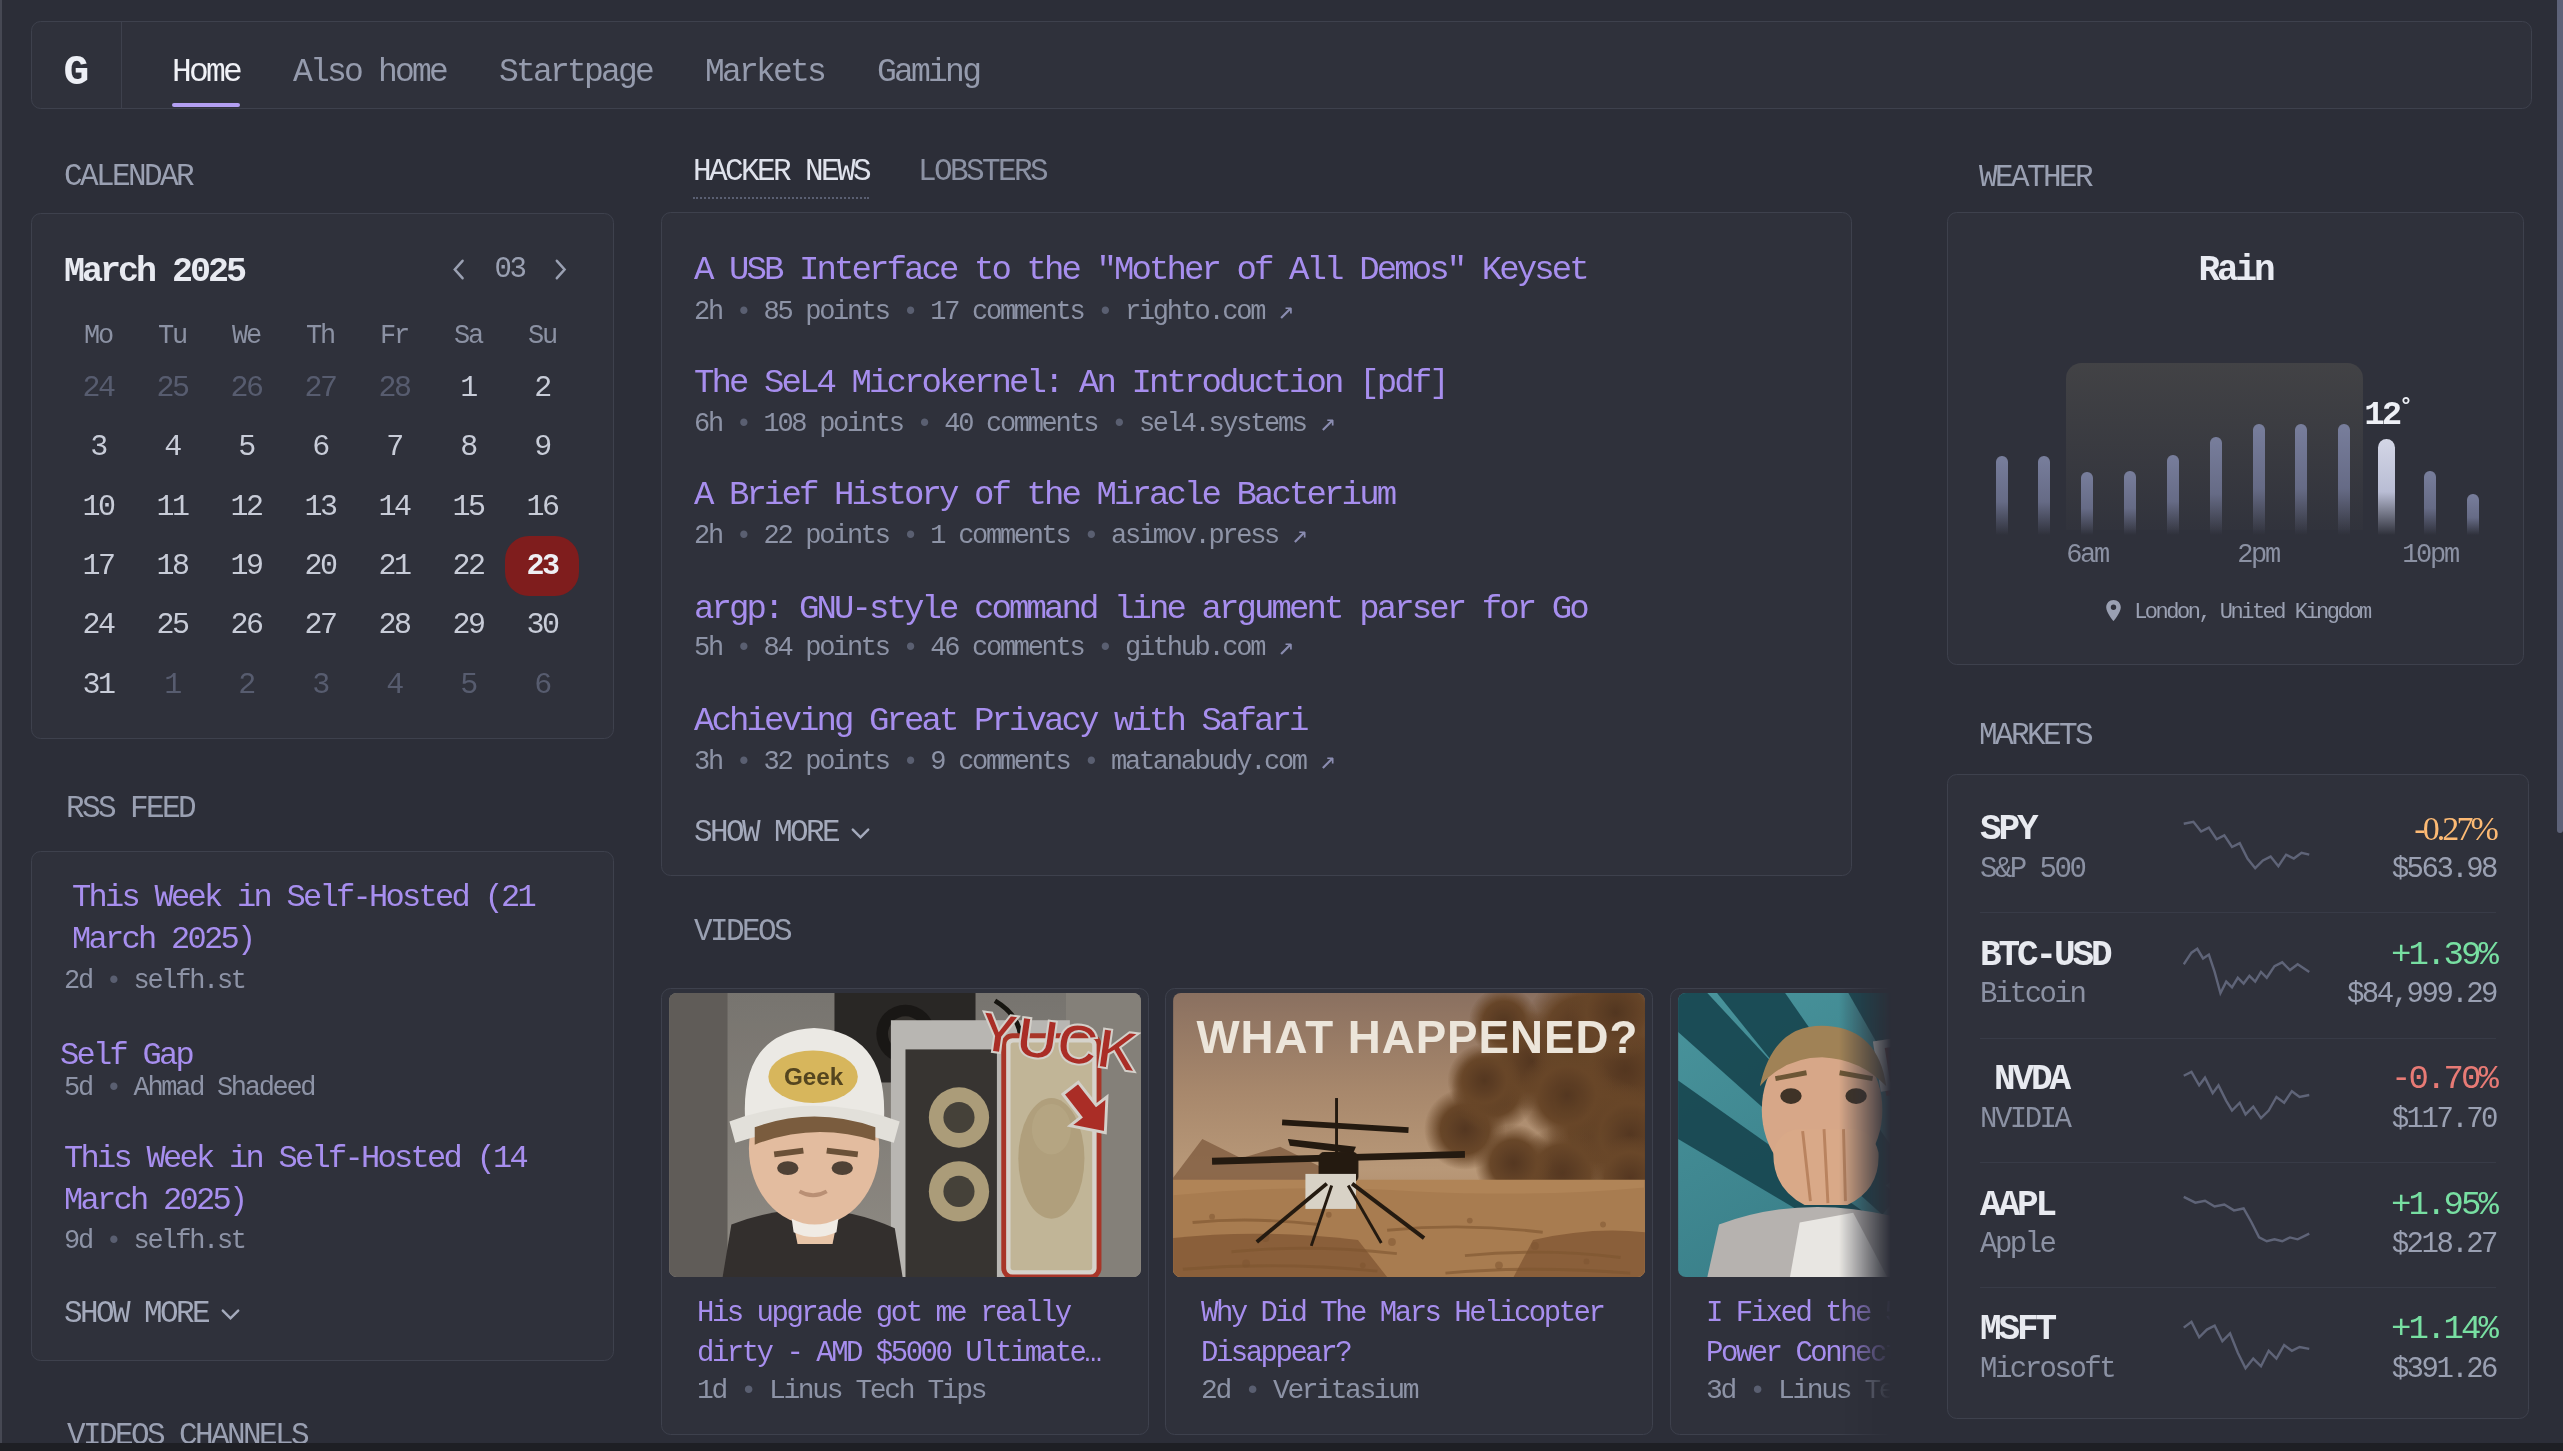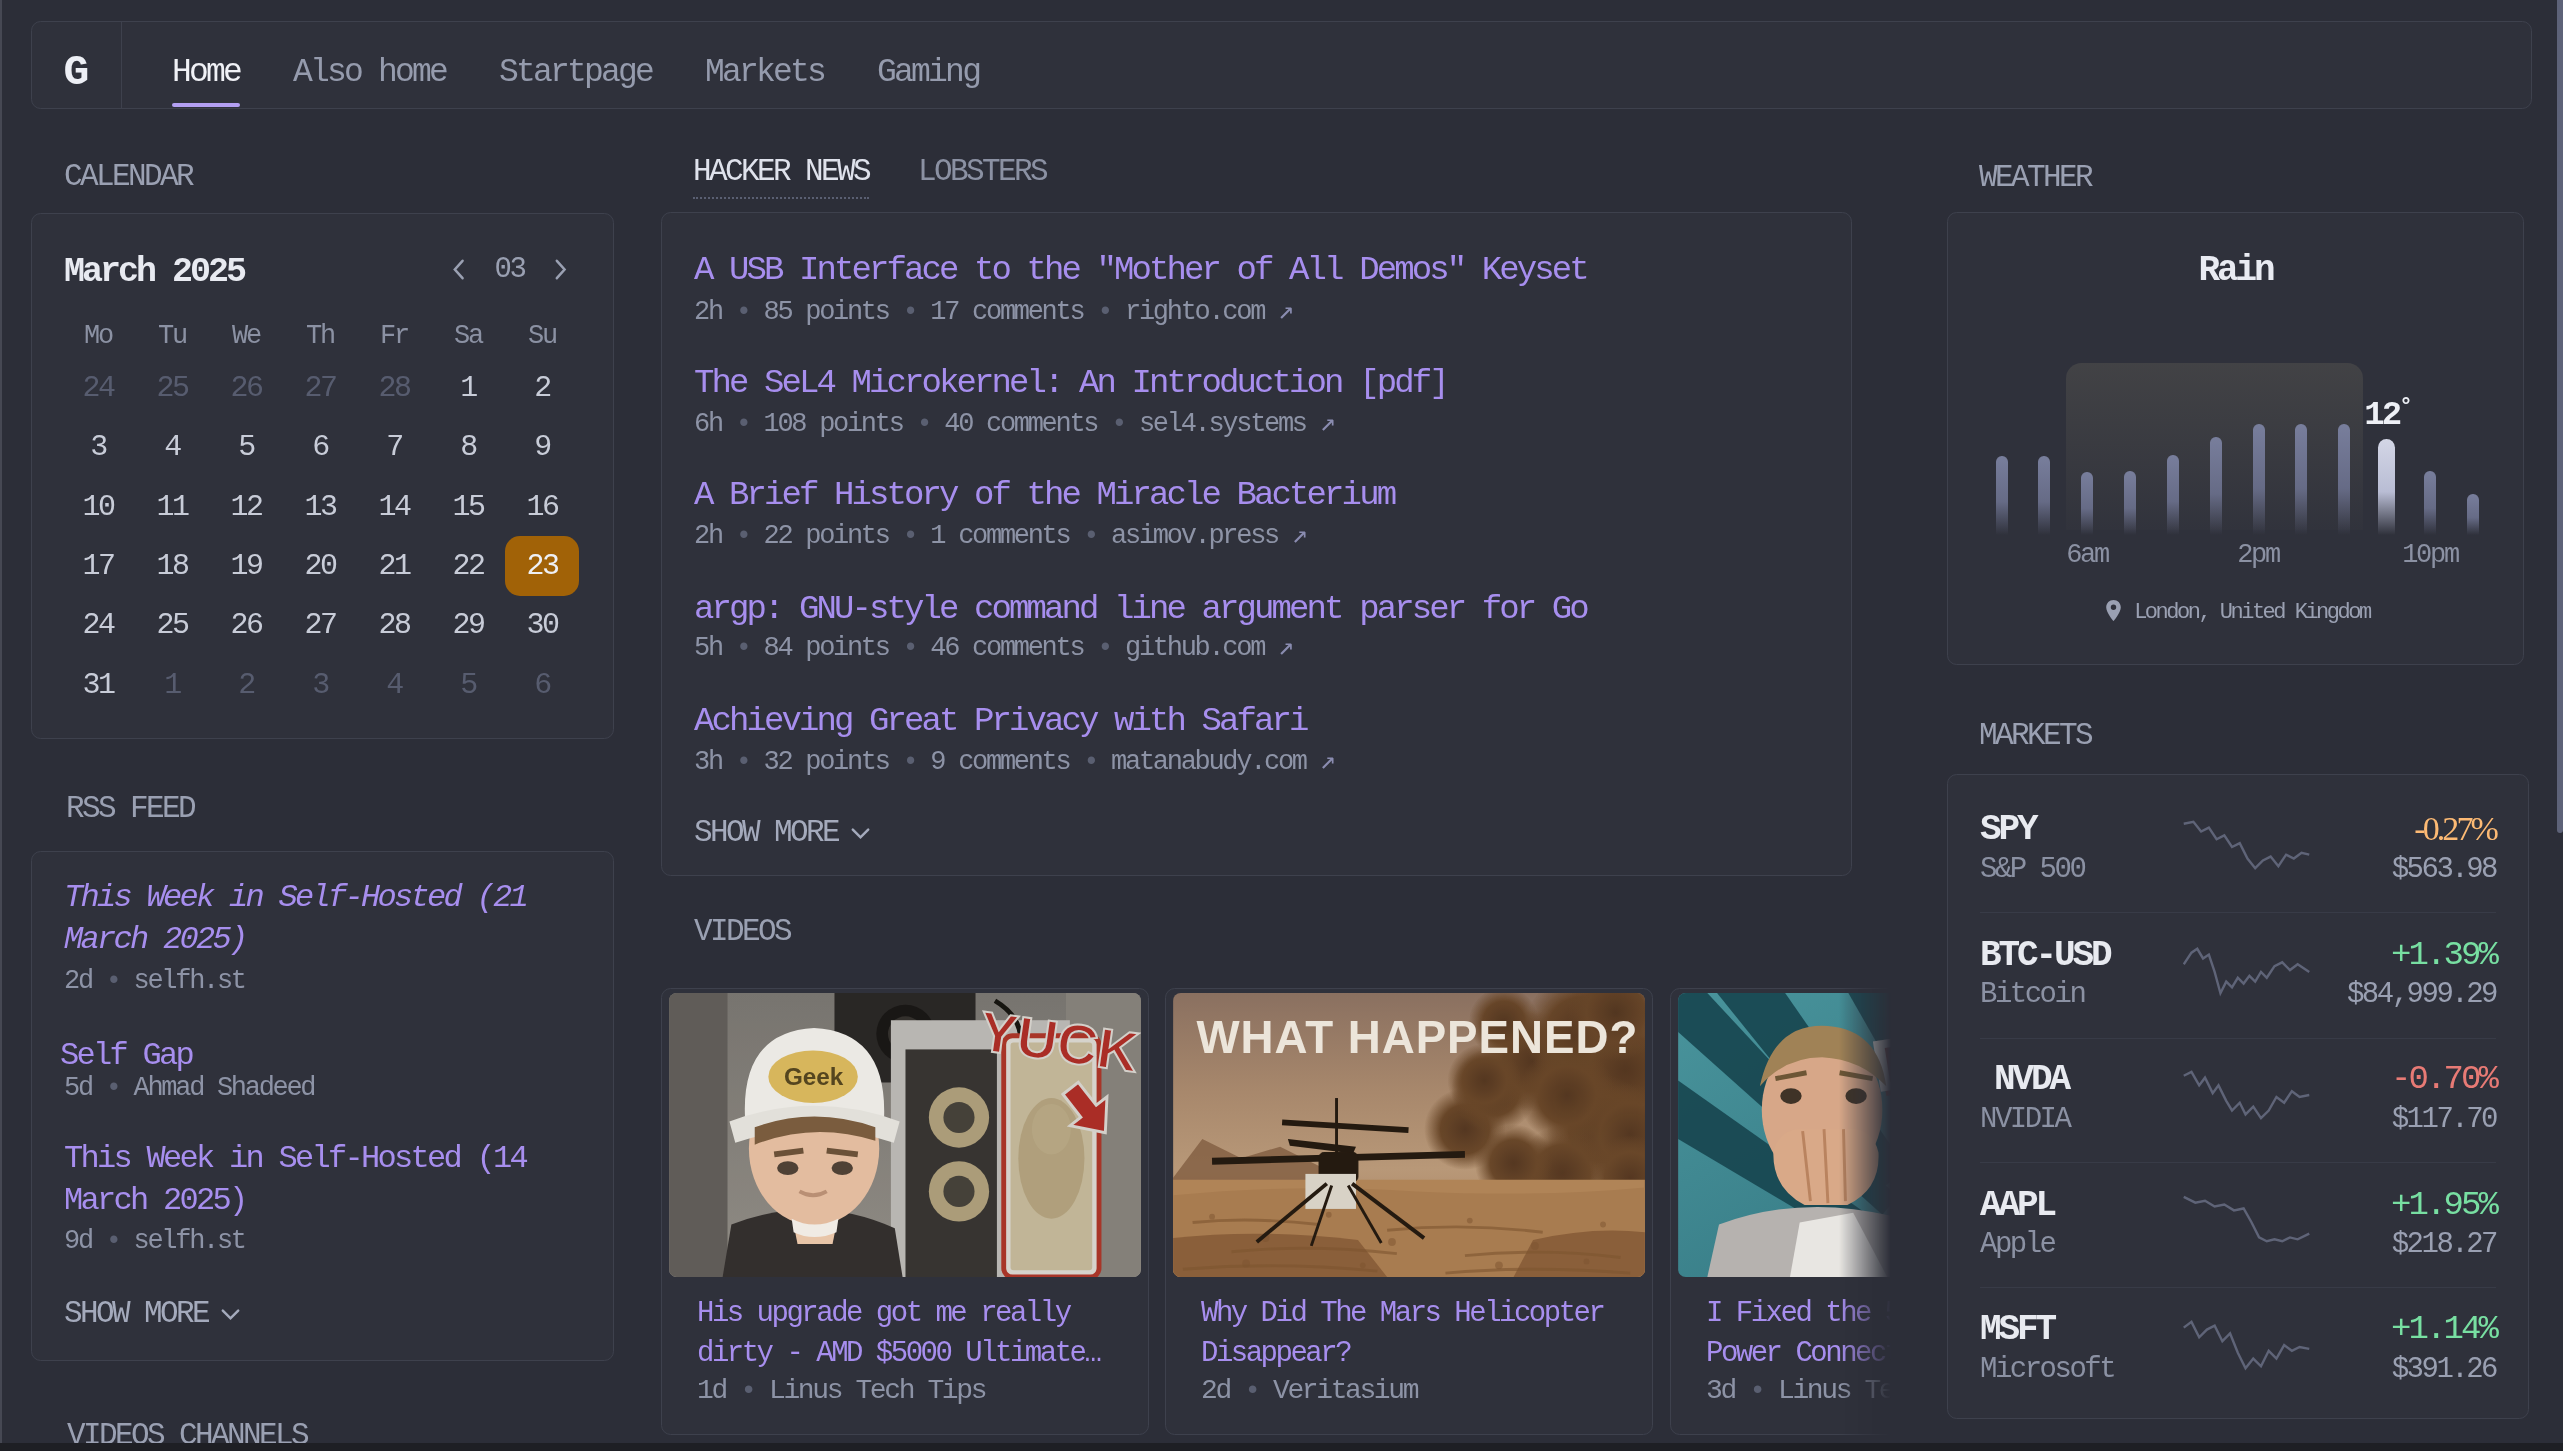--- a/index.html
+++ b/index.html
@@ -11,21 +11,21 @@
 .meta{color:#8d93a6;font-size:27px;letter-spacing:-2.3px;line-height:1;}
 .dot{color:#5a5f71;}
 .lnk{color:#8a8cb0;}
 .t30{font-size:34px;letter-spacing:-2.9px;line-height:1;}
 .t28{font-size:32px;letter-spacing:-2.7px;line-height:42px;}
 .showmore{color:#a4aabc;font-size:31px;letter-spacing:-2.6px;line-height:1;}
 .chev{display:inline-block;width:25px;height:25px;vertical-align:-4.9px;margin-left:9.7px;}
 .crow{position:absolute;left:0;width:518px;display:flex;}
 .crow span{width:74px;height:60px;display:flex;align-items:center;justify-content:center;line-height:1;}
 .dim{color:#575c6f;}
-.sel{background:#a16207;border-radius:15px;color:#eef0f5;font-weight:normal;}
+.sel{background:#7f1d1d;border-radius:24px;color:#eef0f5;font-weight:bold;}
 .vcard{position:absolute;top:0;width:488px;height:447px;border:1px solid #3e414d;border-radius:9.7px;background:rgba(255,255,255,0.015);box-sizing:border-box;}
 .thumb{position:absolute;left:6.8px;top:3.9px;width:472px;height:284px;border-radius:7.8px;overflow:hidden;}
 .vtitle{position:absolute;left:35px;top:305px;font-size:29px;letter-spacing:-2.5px;line-height:40px;color:#a78eee;}
 .vmeta{position:absolute;left:35px;top:388px;font-size:28px;letter-spacing:-2.4px;line-height:1;color:#8d93a6;}
 .mrow{position:absolute;left:0;width:100%;}
 .msym{position:absolute;left:32px;color:#e8eaf0;font-size:36px;letter-spacing:-3.1px;font-weight:bold;line-height:1;}
 .mname{position:absolute;left:32px;color:#8b91a3;font-size:29px;letter-spacing:-2.5px;line-height:1;}
 .mchg{position:absolute;right:32px;font-size:34px;letter-spacing:-2.9px;line-height:1;text-align:right;}
 .mprice{position:absolute;right:32px;color:#9aa0b2;font-size:29px;letter-spacing:-2.5px;line-height:1;text-align:right;}
 .mspark{position:absolute;left:235px;}
@@ -121,21 +121,21 @@
         <span class="dim">3</span>
         <span class="dim">4</span>
         <span class="dim">5</span>
         <span class="dim">6</span>
       </div>
   </div>
 </div>
 
 <div class="wlabel" style="left:66px;top:793px;">RSS FEED</div>
 <div class="box" style="left:31px;top:851px;width:583px;height:510px;">
-  <div class="abs purple t28" style="left:32px;top:25px;font-style:italic;">This Week in Self-Hosted (21<br>March 2025)</div>
+  <div class="abs purple t28" style="left:40px;top:25px;">This Week in Self-Hosted (21<br>March 2025)</div>
   <div class="abs meta" style="left:32px;top:116px;">2d <span class="dot">•</span> selfh.st</div>
   <div class="abs purple t28" style="left:28px;top:183px;">Self Gap</div>
   <div class="abs meta" style="left:32px;top:223px;">5d <span class="dot">•</span> Ahmad Shadeed</div>
   <div class="abs purple t28" style="left:32px;top:286px;">This Week in Self-Hosted (14<br>March 2025)</div>
   <div class="abs meta" style="left:32px;top:376px;">9d <span class="dot">•</span> selfh.st</div>
   <div class="abs showmore" style="left:32px;top:446px;">SHOW MORE<svg class="chev" viewBox="0 0 26 26">
         <path d="M5 9 L13 17 L21 9" stroke="#a4aabc" stroke-width="2.6" fill="none" stroke-linecap="round"></path>
       </svg></div>
 </div>
 

